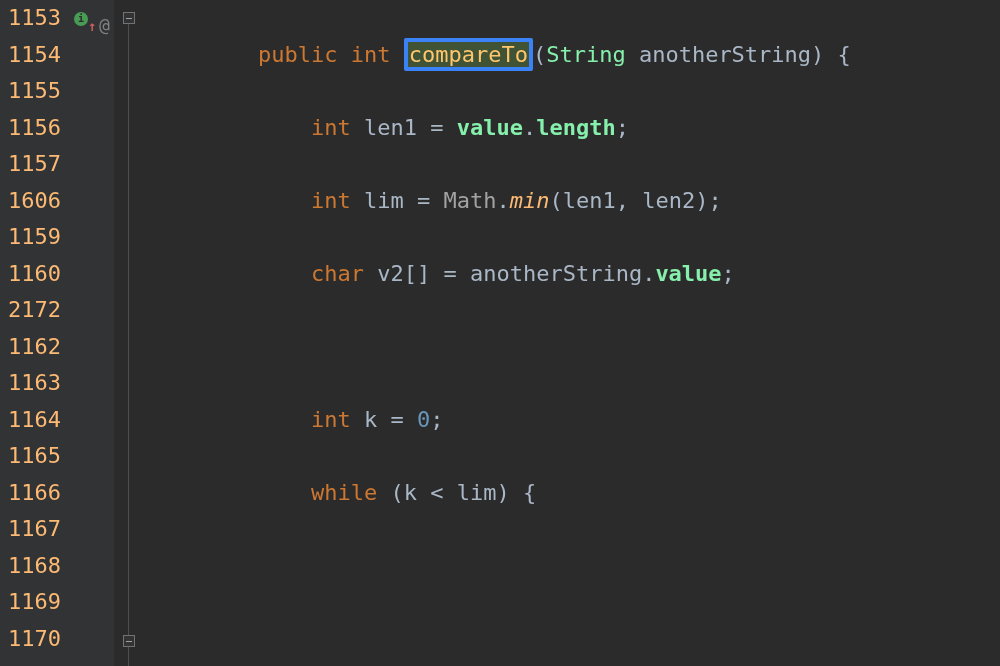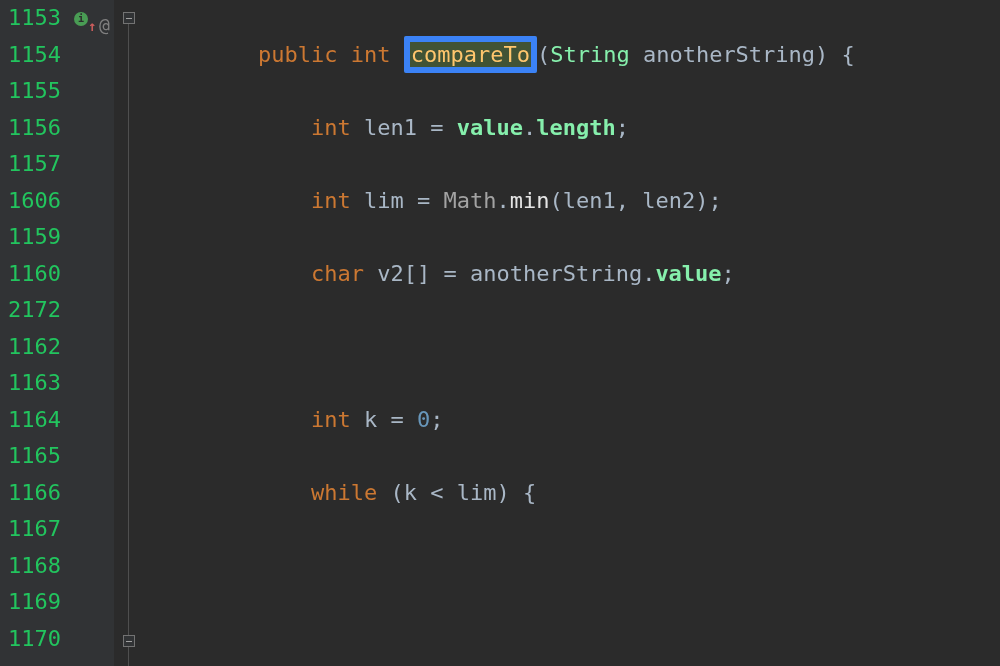--- a/index.html
+++ b/index.html
@@ -15,21 +15,21 @@
       overflow: hidden;
       width: 1000px;
       height: 666px;
     }
     .editor {
       display: flex;
       height: 100%;
     }
     .gutter {
       background: #313335;
-      color: #22c55e;
+      color: #fdba74;
       text-align: right;
       padding-right: 12px;
       padding-left: 8px;
       user-select: none;
       flex-shrink: 0;
       width: 72px;
     }
     .gutter-icons {
       background: #313335;
       width: 42px;
@@ -75,26 +75,26 @@
       padding-left: 8px;
       white-space: pre;
       color: #a9b7c6;
     }
     .ln { display: block; height: 36.5px; }
     .code-line { display: block; height: 36.5px; }
 
     .kw { color: #cc7832; }
     .id { color: #a9b7c6; }
     .field { color: #86efac; font-weight: bold; }
-    .method-hl { color: #ffc66d; background: rgba(80,110,60,0.6); border: 6px solid #3b82f6; border-radius: 2px; padding: 0 1px; }
+    .method-hl { color: #ffc66d; background: rgba(80,110,60,0.6); border: 4px solid #3b82f6; border-radius: 2px; padding: 0 1px; }
     .type { color: #86efac; }
     .num { color: #6897bb; }
     .paren { color: #a9b7c6; }
     .op { color: #a9b7c6; }
-    .static-m { color: #e5e5e5; }
+    .static-m { color: #fdba74; font-style: italic; }
     .cls { color: #a3a3a3; }
 
     .override-icon {
       position: absolute;
       top: 12px;
       left: 2px;
       width: 14px;
       height: 14px;
       background: #499c54;
       border-radius: 50%;

